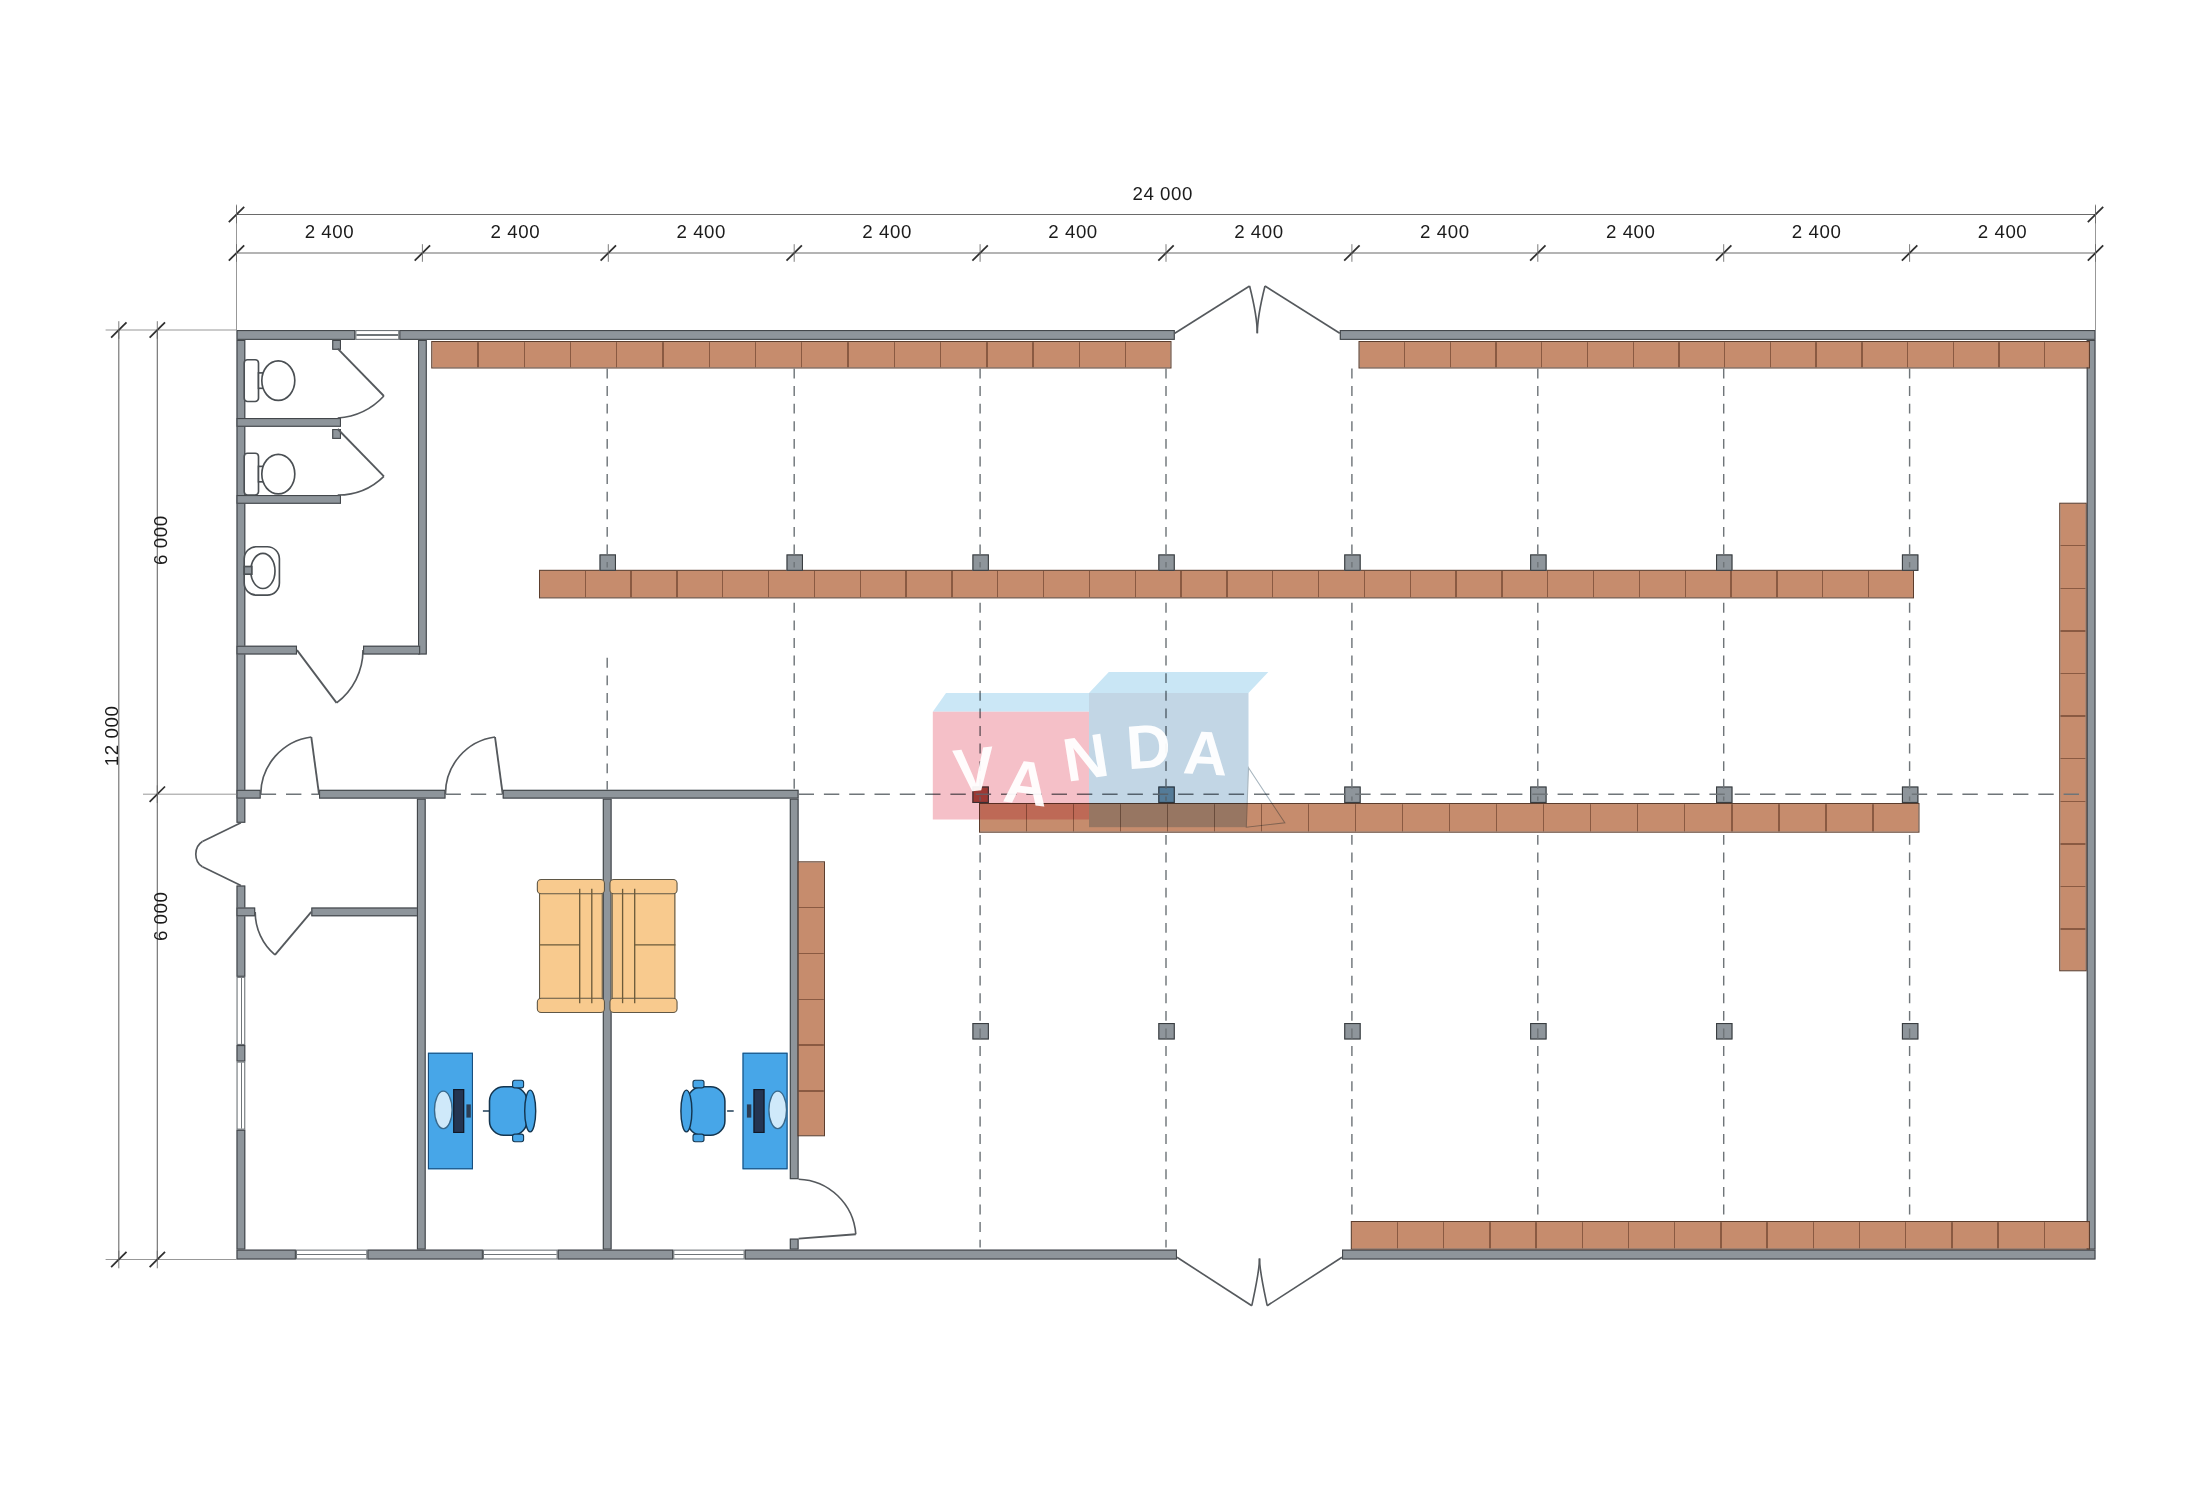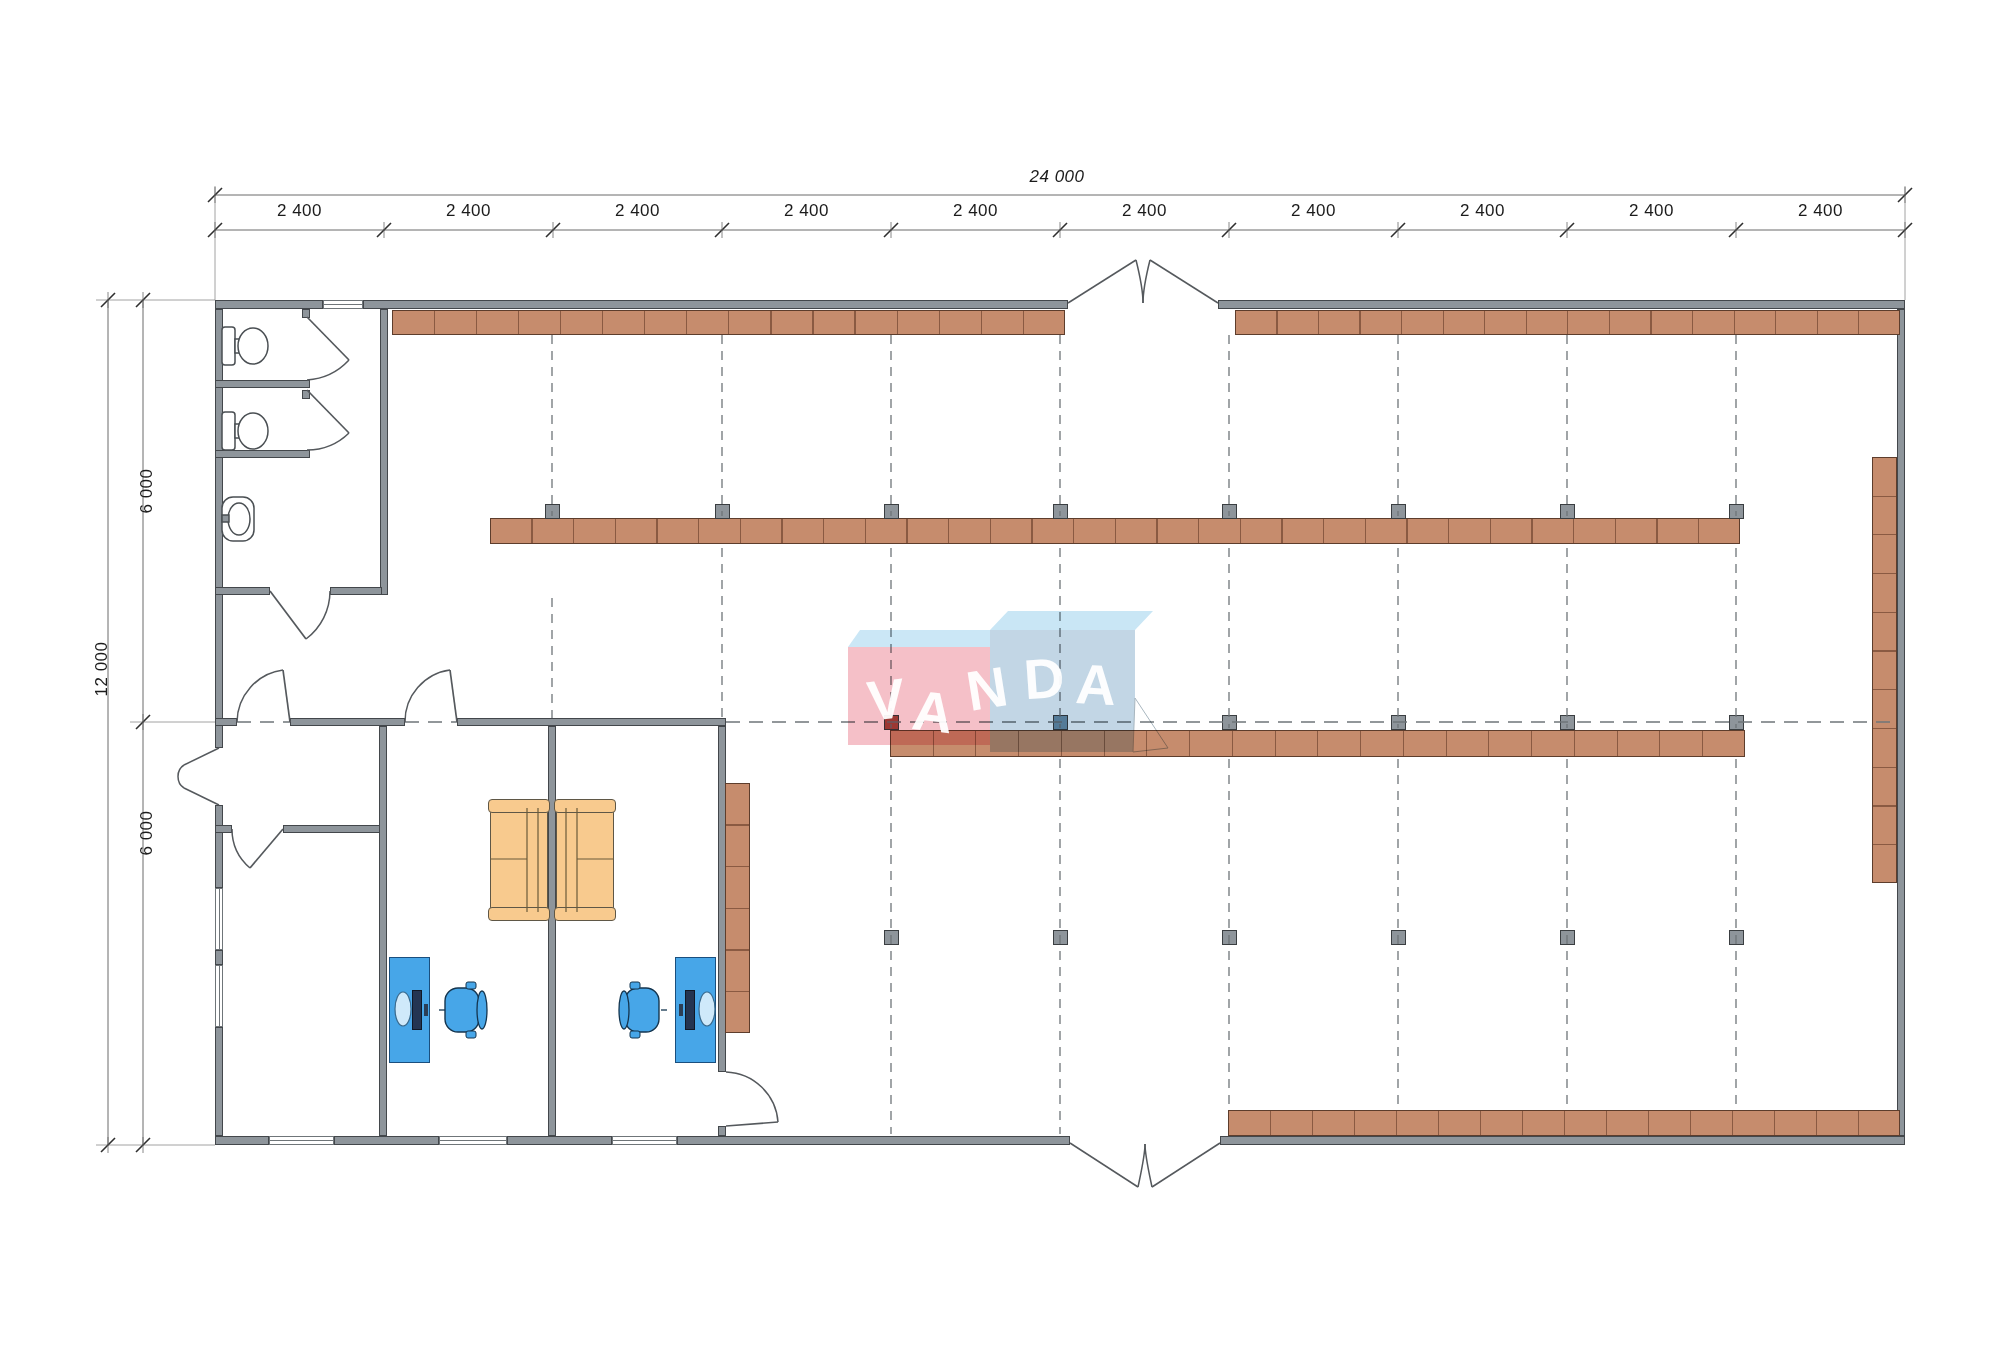--- a/index.html
+++ b/index.html
@@ -157,21 +157,21 @@
       <line x1="136" y1="1152" x2="150" y2="1138" stroke="#2f2f2f" stroke-width="1.6"></line>
       <line x1="143" y1="1137" x2="143" y2="1153" stroke="#6a6a6a" stroke-width="0.8"></line>
     </svg>
   <svg id="logo" width="2000" height="1358" style="mix-blend-mode:multiply;">
       <polygon points="848,647 860,630 1002,630 990,647" fill="#cbe7f6" stroke="none" stroke-width="1"></polygon>
       <rect x="848" y="647" width="142" height="98" fill="#f5c0c8"></rect>
       <polygon points="990,630 1008,611 1153,611 1135,630" fill="#c9e6f5" stroke="none" stroke-width="1"></polygon>
       <rect x="990" y="630" width="145" height="122" fill="#c2d6e5"></rect>
       <polygon points="1135,698 1168,748 1133,752" fill="#ffffff" stroke="#a8b6bf" stroke-width="1"></polygon>
     </svg>
-  <span class="dimlabel" id="lbl-top-total" style="left: 1057px; top: 177px; z-index: 7; font-style: italic;">24 000</span>
+  <span class="dimlabel" id="lbl-top-total" style="left: 1057px; top: 177px; z-index: 7;">24 000</span>
   <span class="dimlabel rot" id="lbl-left-total" style="left: 102px; top: 669px; z-index: 7;">12 000</span>
 <div class="abs" style="left: 215px; top: 300px; width: 108px; height: 9px; background: rgb(142, 149, 155); border: 1px solid rgb(67, 71, 75); z-index: 2;"></div>
     <div class="abs" style="left: 363px; top: 300px; width: 705px; height: 9px; background: rgb(142, 149, 155); border: 1px solid rgb(67, 71, 75); z-index: 2;"></div>
     <div class="abs" style="left: 1218px; top: 300px; width: 687px; height: 9px; background: rgb(142, 149, 155); border: 1px solid rgb(67, 71, 75); z-index: 2;"></div>
     <div class="abs" style="left: 215px; top: 1136px; width: 54px; height: 9px; background: rgb(142, 149, 155); border: 1px solid rgb(67, 71, 75); z-index: 2;"></div>
     <div class="abs" style="left: 334px; top: 1136px; width: 105px; height: 9px; background: rgb(142, 149, 155); border: 1px solid rgb(67, 71, 75); z-index: 2;"></div>
     <div class="abs" style="left: 507px; top: 1136px; width: 105px; height: 9px; background: rgb(142, 149, 155); border: 1px solid rgb(67, 71, 75); z-index: 2;"></div>
     <div class="abs" style="left: 677px; top: 1136px; width: 393px; height: 9px; background: rgb(142, 149, 155); border: 1px solid rgb(67, 71, 75); z-index: 2;"></div>
     <div class="abs" style="left: 1220px; top: 1136px; width: 685px; height: 9px; background: rgb(142, 149, 155); border: 1px solid rgb(67, 71, 75); z-index: 2;"></div>
     <div class="abs" style="left: 215px; top: 309px; width: 8px; height: 439px; background: rgb(142, 149, 155); border: 1px solid rgb(67, 71, 75); z-index: 2;"></div>

